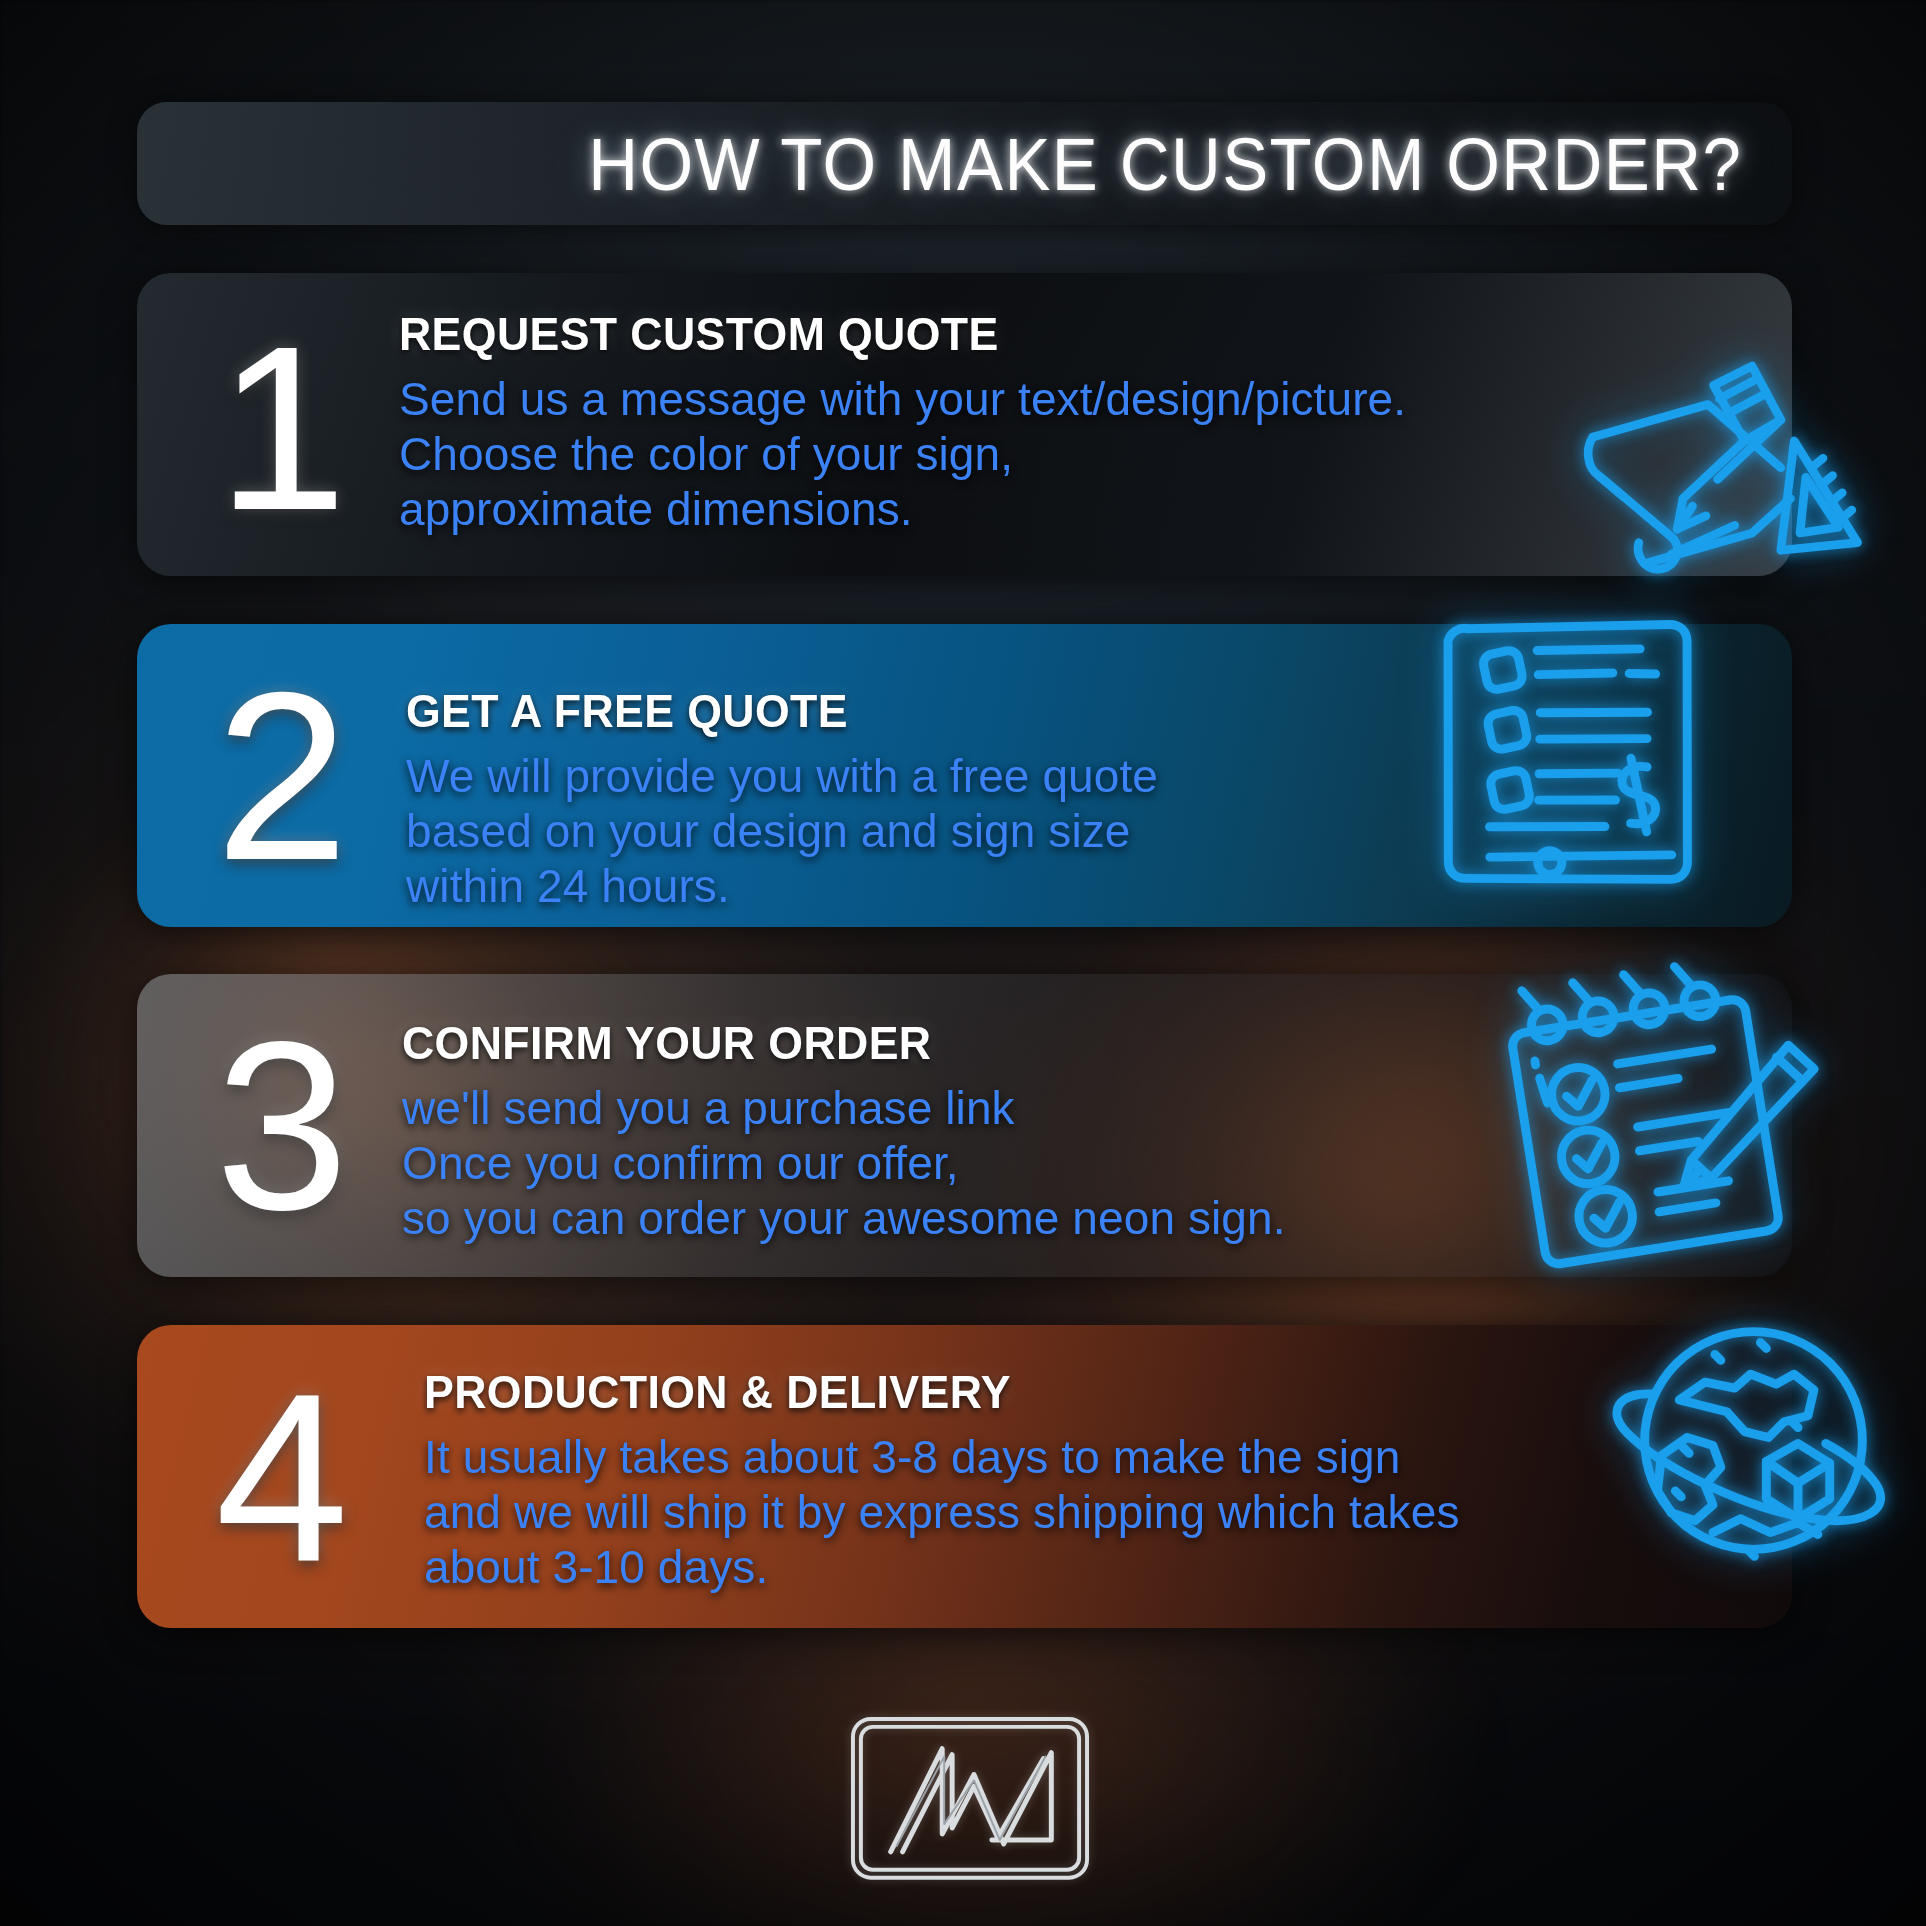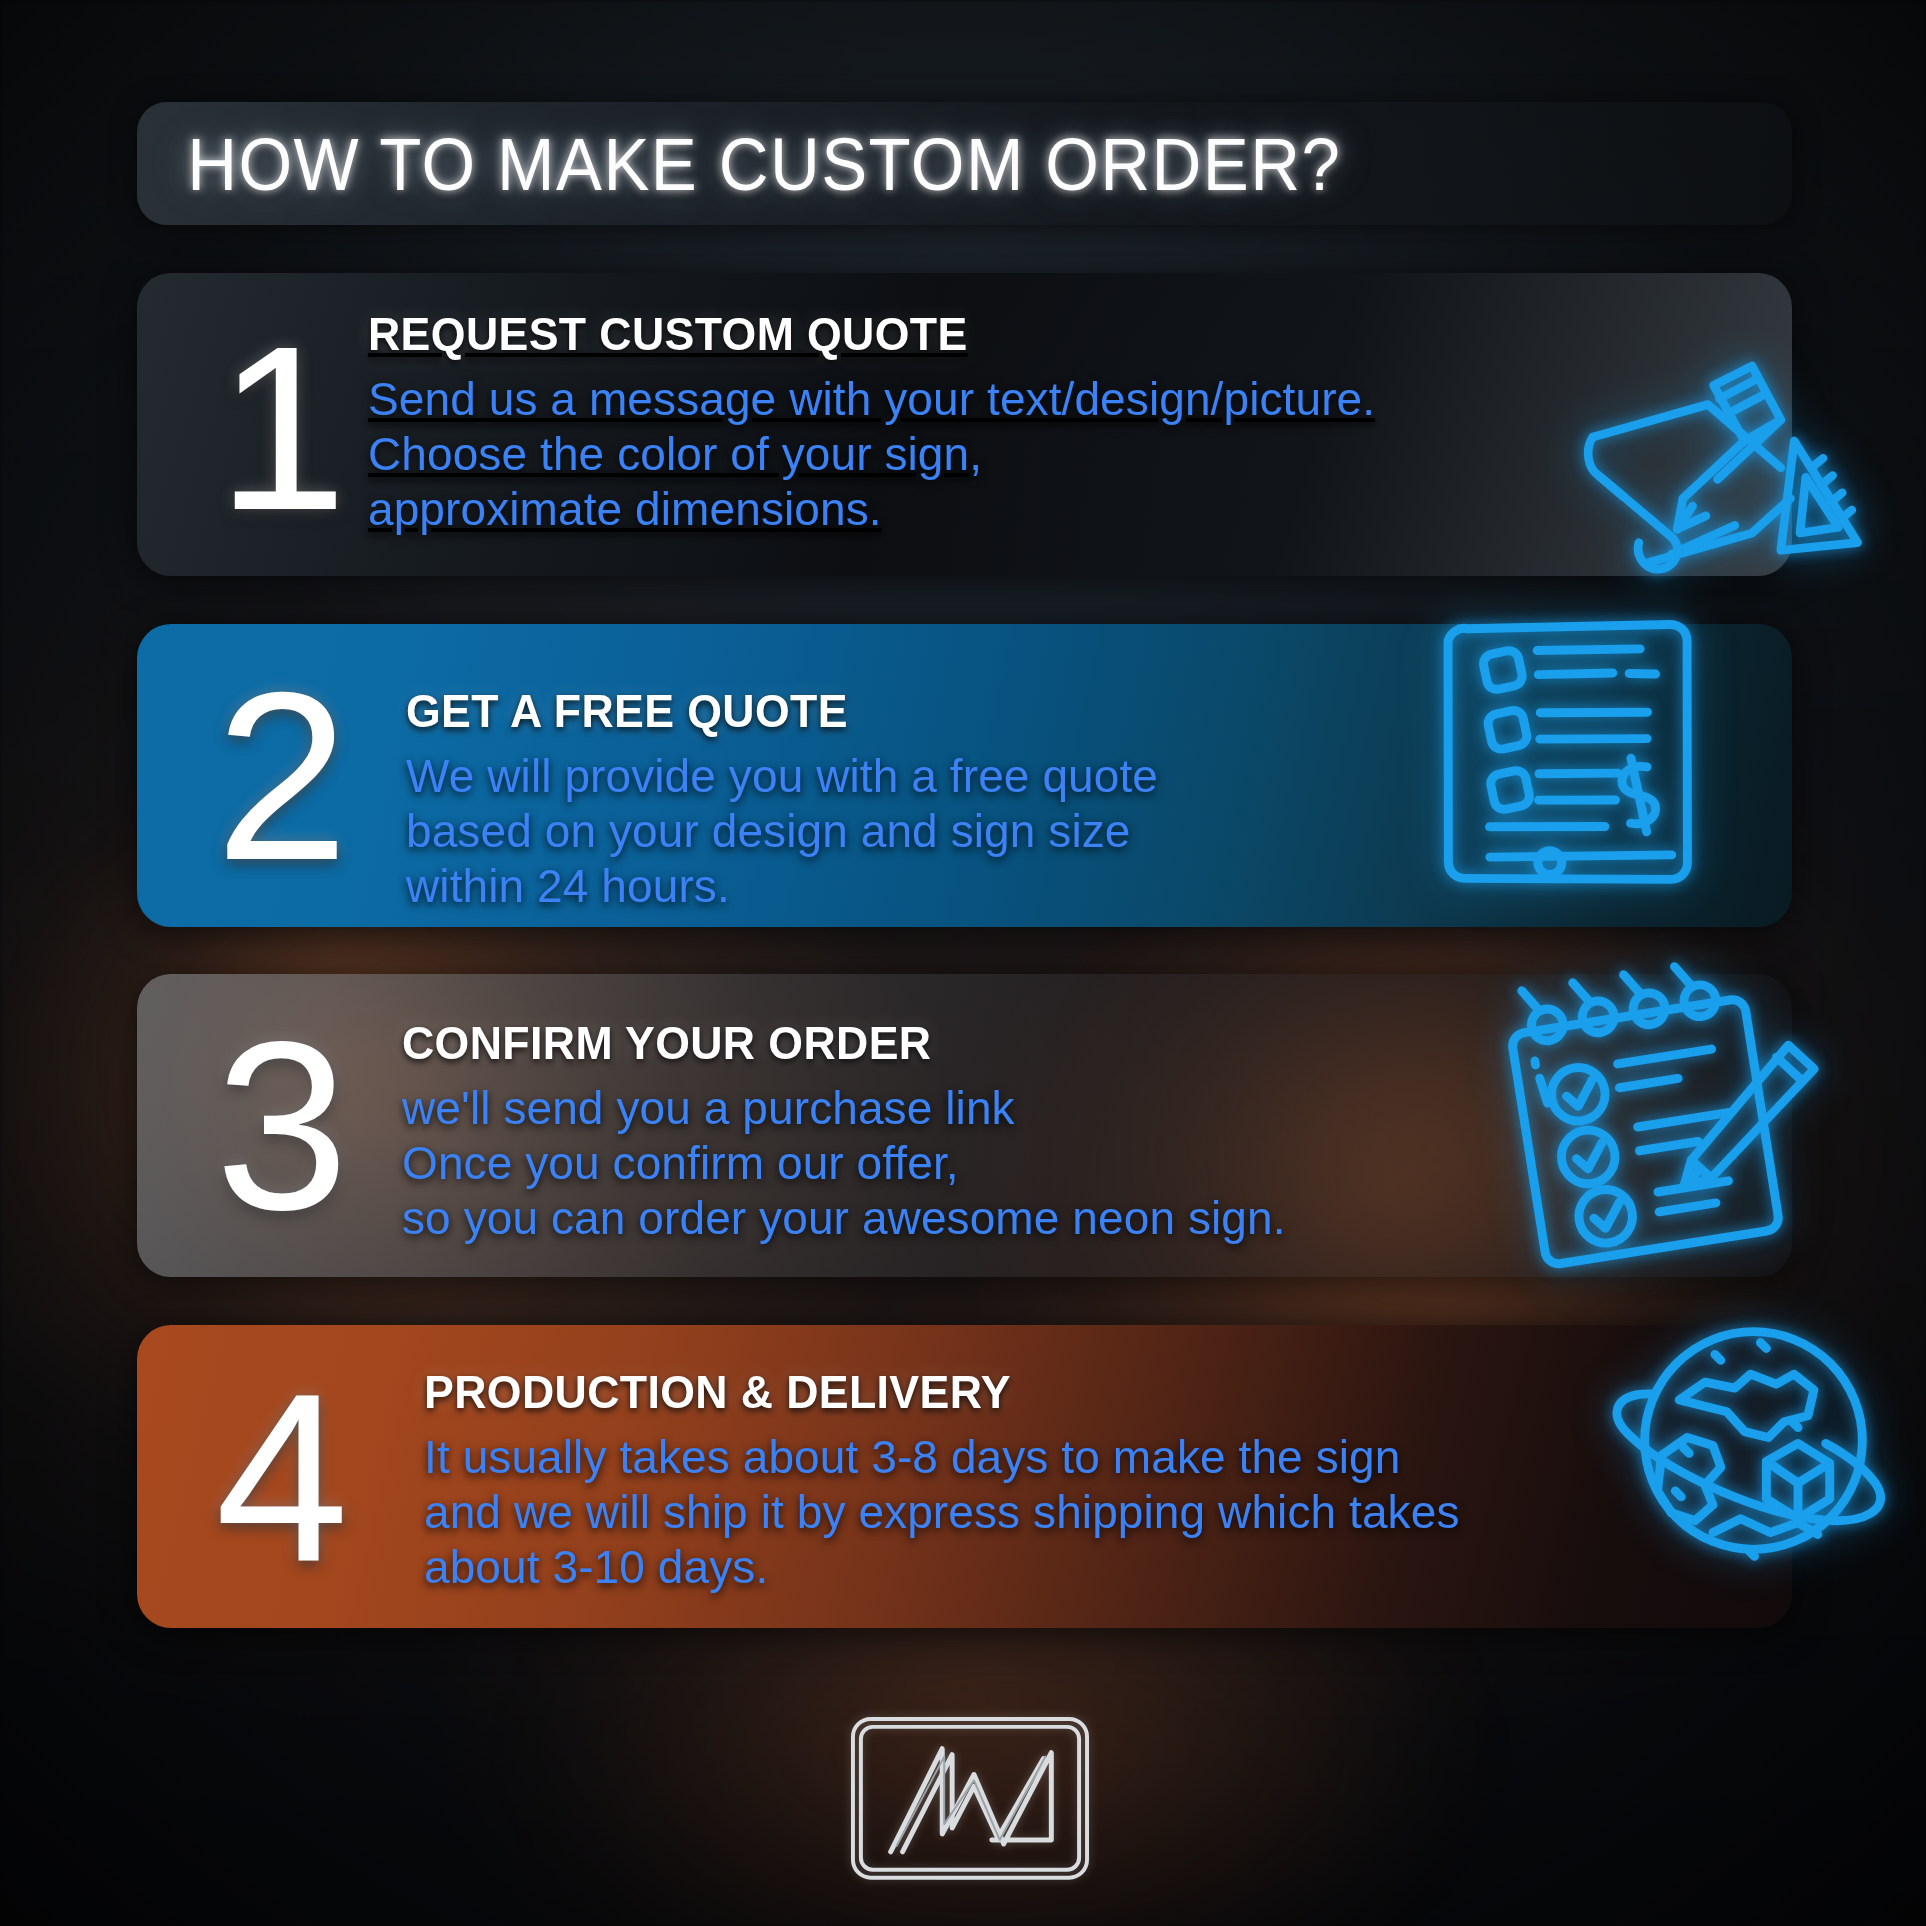--- a/index.html
+++ b/index.html
@@ -57,21 +57,21 @@
   }
 
   
   .title-bar {
     position:absolute;
     left:137px; top:102px;
     width:1655px; height:123px;
     border-radius:30px;
     background:linear-gradient(100deg, rgba(46,55,61,0.88) 0%, rgba(33,40,46,0.80) 26%, rgba(20,24,28,0.72) 58%, rgba(14,17,20,0.66) 100%);
     box-shadow:0 2px 26px rgba(0,0,0,0.55);
-    display:flex; align-items:center; justify-content:flex-start;
+    display:flex; align-items:center; justify-content:flex-end;
   }
   .title-text {
     font-size:75px;
     font-weight:400;
     letter-spacing:1.5px;
     color:#fdfdfd;
     font-family:"Liberation Sans", sans-serif;
     transform:scaleX(0.92);
     text-shadow:
       0 0 10px rgba(255,255,255,0.85),
@@ -180,21 +180,21 @@
   .step-body {
     font-size:46px;
     font-weight:300;
     color:#3b82f6;
     line-height:1.20;
     letter-spacing:0.1px;
     text-shadow:0 3px 9px rgba(0,0,0,0.85);
   }
   .step-body span { display:block; white-space:nowrap; }
 
-  .card1 .txt { left:231px; top:36px;text-decoration:underline; }
+  .card1 .txt { left:262px; top:36px; }
   .card2 .txt { left:269px; top:62px; }
   .card3 .txt { left:265px; top:44px; }
   .card4 .txt { left:267px; top:42px;margin-left:20px; }
 
   
   .icon-neon {
     position:absolute;
     filter:
       drop-shadow(0 0 7px rgba(26,159,237,0.75))
       drop-shadow(0 0 20px rgba(26,159,237,0.40));

